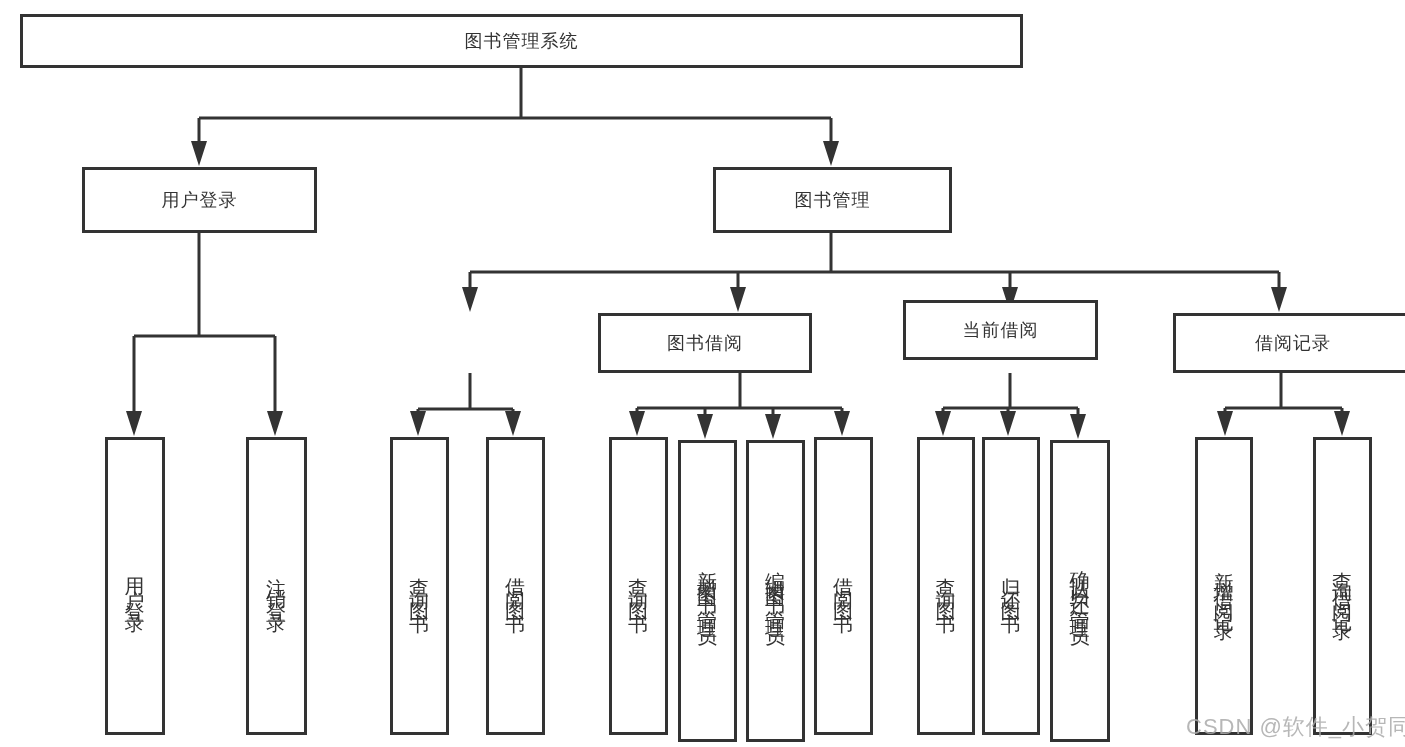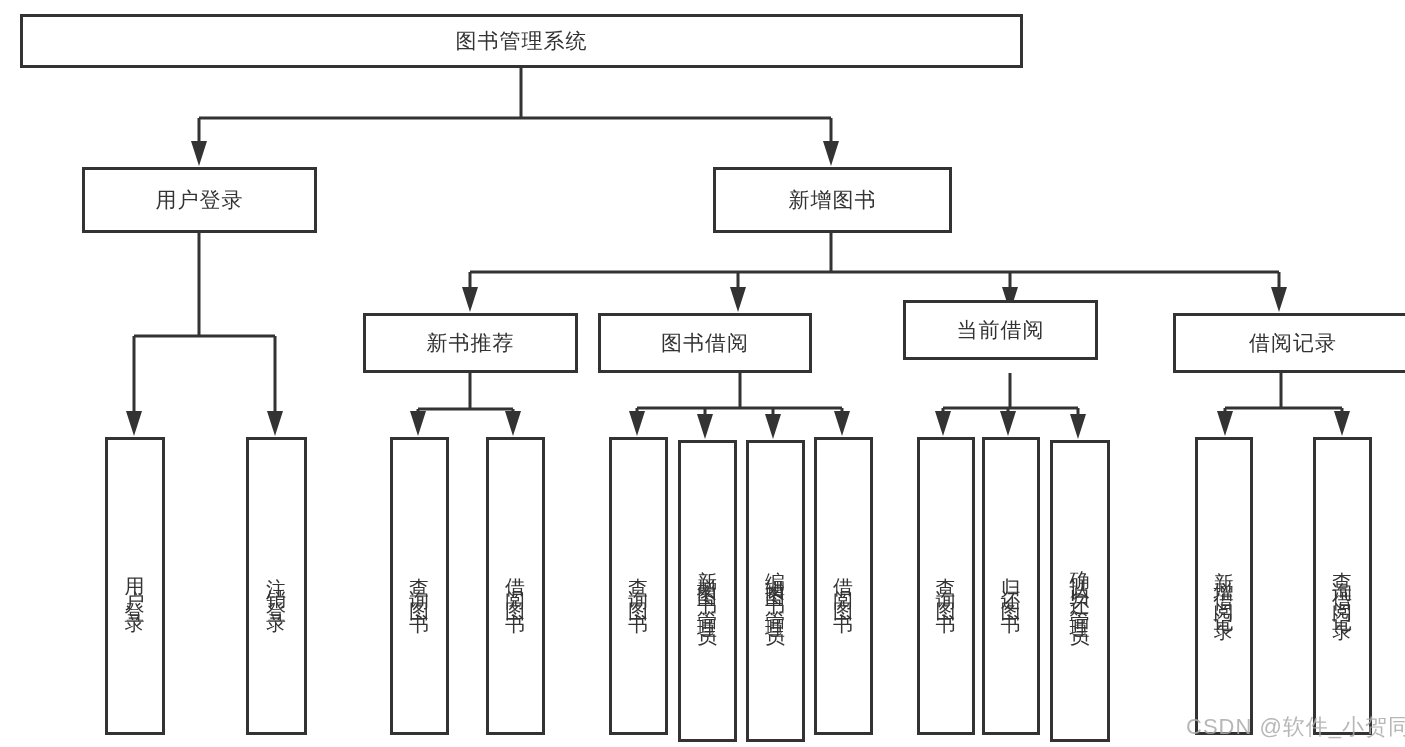--- a/index.html
+++ b/index.html
@@ -15,21 +15,21 @@
     position:absolute;
     box-sizing:border-box;
     border:3px solid #333333;
     background:#ffffff;
     display:flex;
     align-items:center;
     justify-content:center;
     color:#333333;
   }
   .box.h span{
-    font-size:21px;
+    font-size:18px;
     letter-spacing:1px;
     white-space:nowrap;
   }
   .box.v span{
     writing-mode:vertical-rl;
     font-size:20px;
     line-height:1;
     white-space:nowrap;
   }
   .vt.s{letter-spacing:12px;}
@@ -68,26 +68,23 @@
   </svg>
 
   <div class="box h" style="left:20px;top:14px;width:1003px;height:54px">
     <span>图书管理系统</span>
   </div>
 
   <div class="box h" style="left:82px;top:167px;width:235px;height:66px">
     <span>用户登录</span>
   </div>
   <div class="box h" style="left:713px;top:167px;width:239px;height:66px">
-    <span>新增图书</span>
+    <span>图书管理</span>
   </div>
 
-  <div class="box h" style="left:363px;top:313px;width:215px;height:60px">
-    <span>新书推荐</span>
-  </div>
   <div class="box h" style="left:598px;top:313px;width:214px;height:60px">
     <span>图书借阅</span>
   </div>
   <div class="box h" style="left:903px;top:300px;width:195px;height:60px">
     <span>当前借阅</span>
   </div>
   <div class="box h" style="left:1173px;top:313px;width:240px;height:60px">
     <span>借阅记录</span>
   </div>
 

